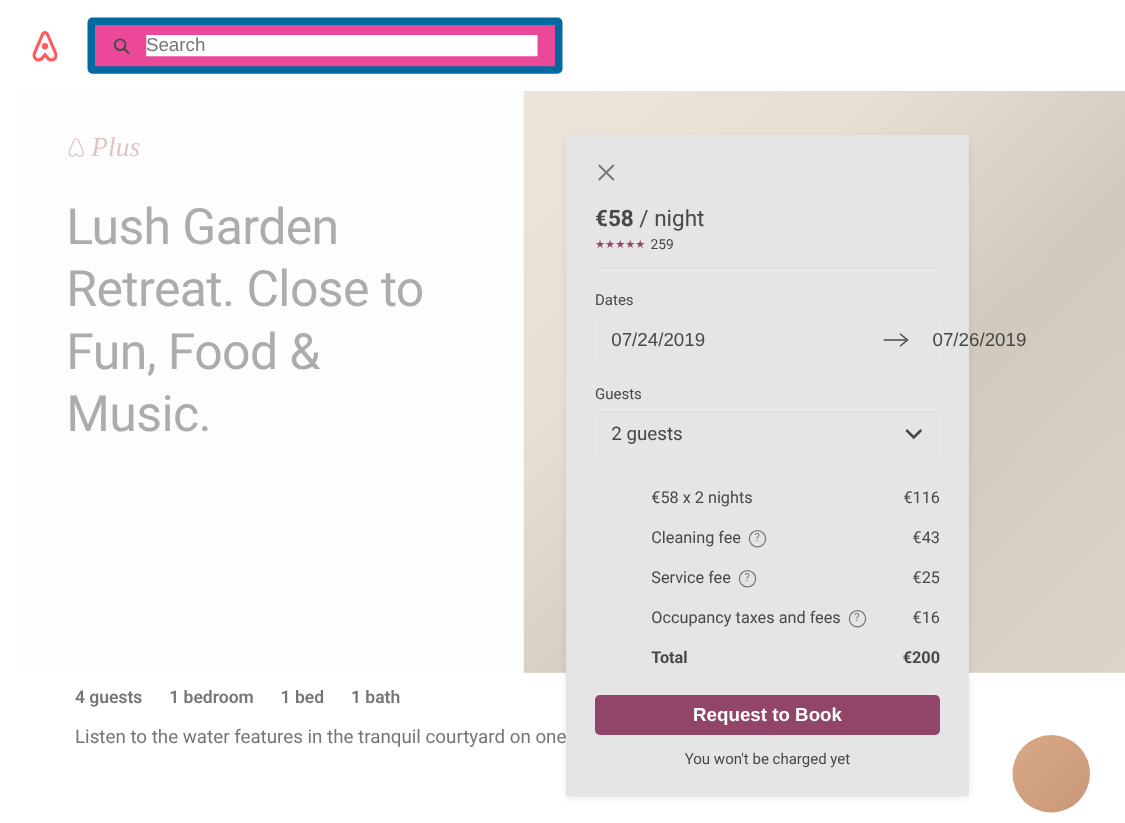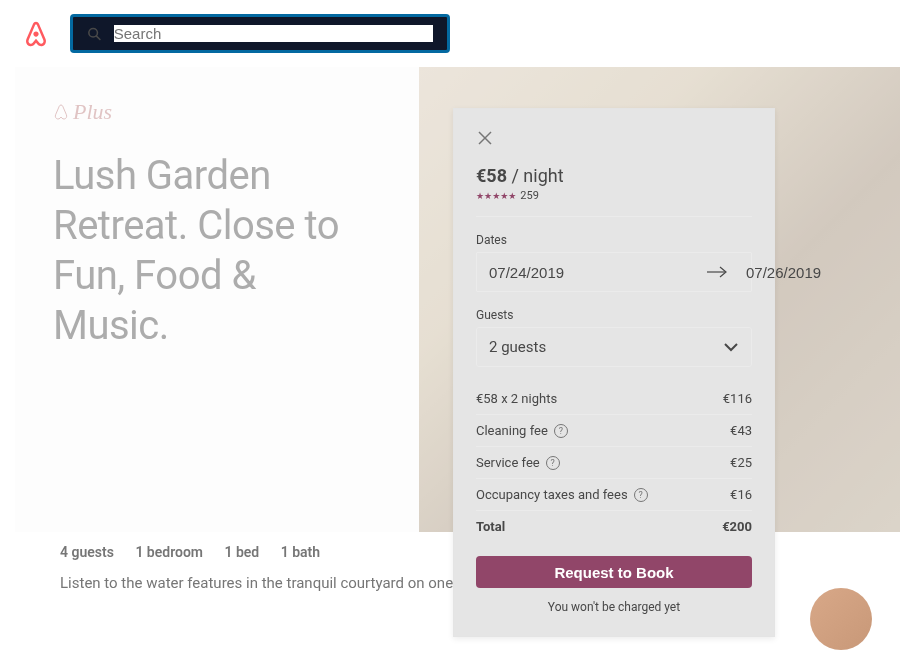--- a/index.html
+++ b/index.html
@@ -21,26 +21,26 @@
       padding: 14px 22px;
       gap: 20px;
     }
     .logo {
       width: 28px;
       height: 28px;
     }
     .search-box {
       display: flex;
       align-items: center;
-      border: 3px solid #0369a1;
+      border: 6px solid #0369a1;
       border-radius: 4px;
       padding: 8px 14px;
       gap: 12px;
       width: 380px;
-      background: #0f172a;
+      background: #ec4899;
     }
     .search-box input {
       border: none;
       outline: none;
       font-size: 15px;
       color: #767676;
       width: 100%;
     }
     .main-area {
       position: relative;
@@ -197,20 +197,21 @@
       border: 1px solid #ebebeb;
       border-radius: 3px;
       height: 40px;
       padding: 0 12px;
       font-size: 15px;
       color: #484848;
       cursor: pointer;
     }
     .cost-breakdown {
       margin-top: 16px;
+      margin-left: 45px;
     }
     .cost-row {
       display: flex;
       justify-content: space-between;
       align-items: center;
       padding: 8px 0;
       font-size: 13px;
       color: #484848;
       border-bottom: 1px solid #ebebeb;
     }

